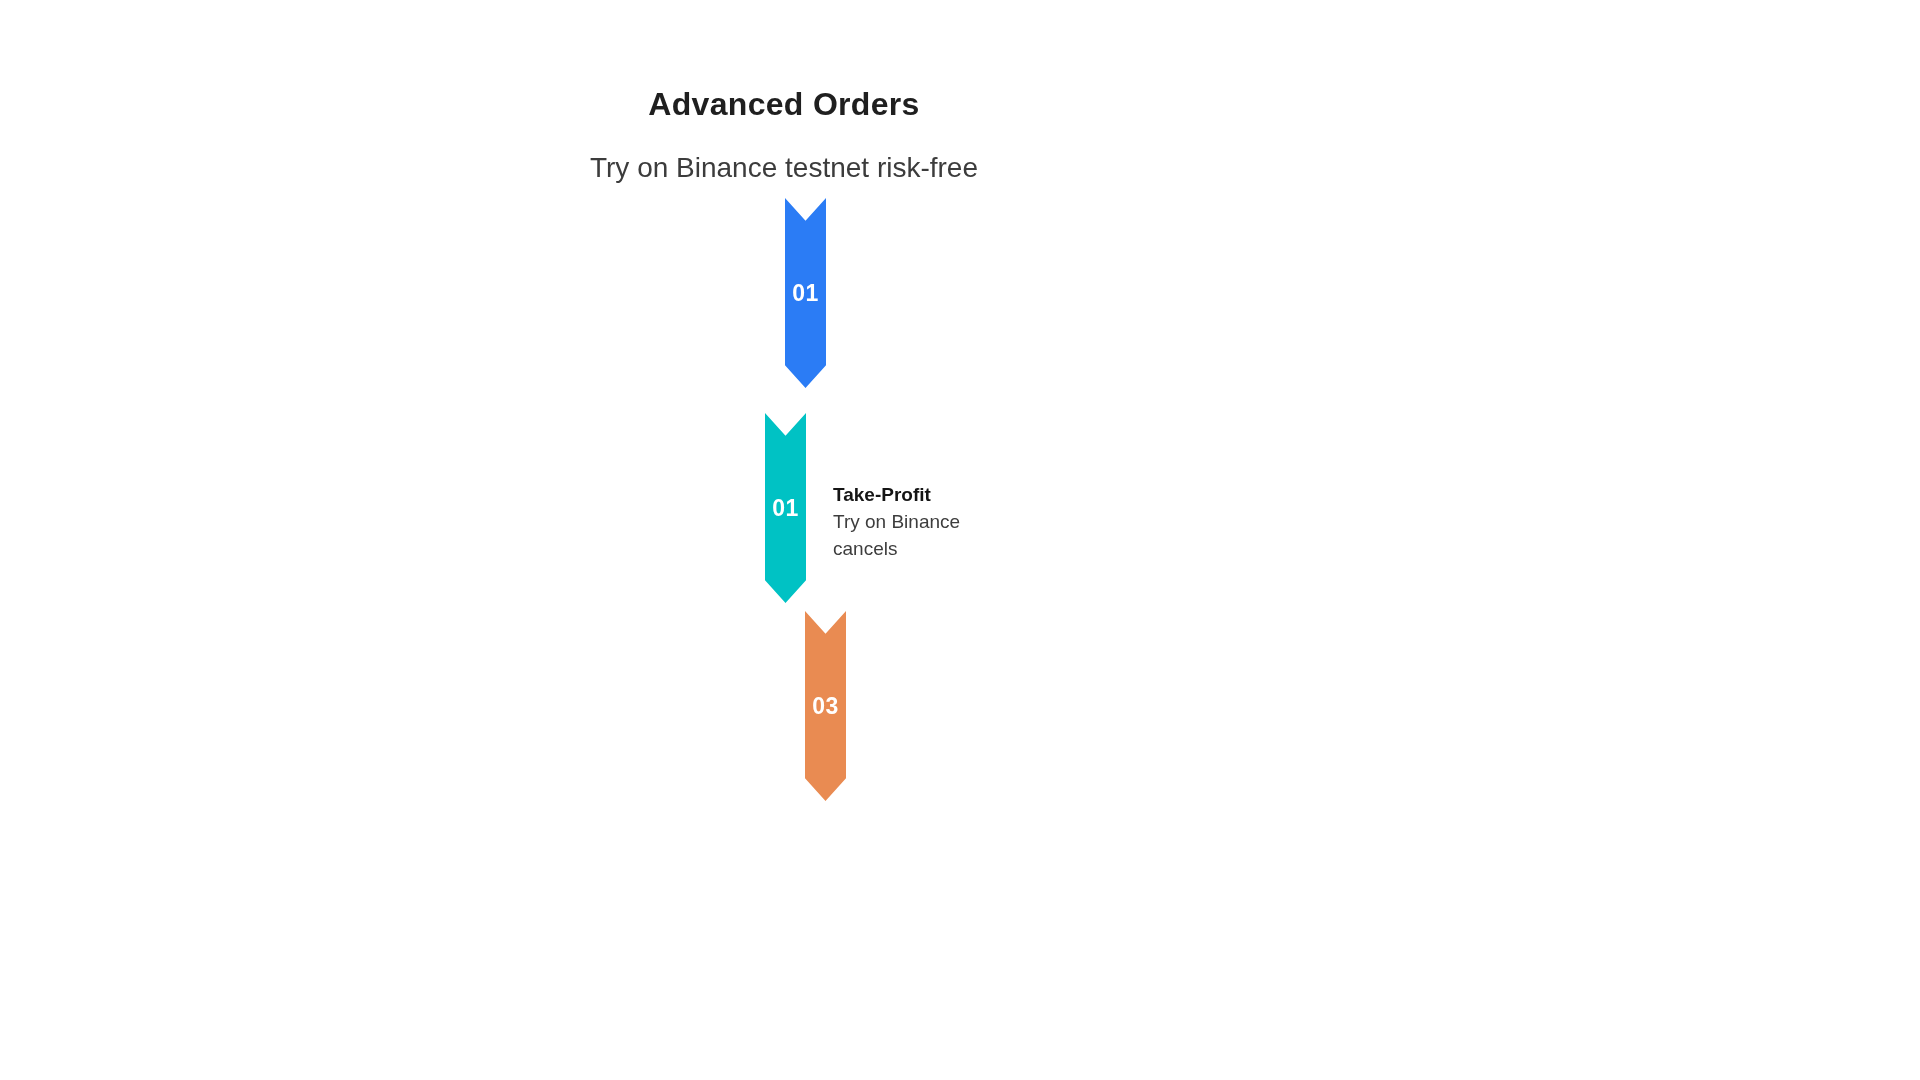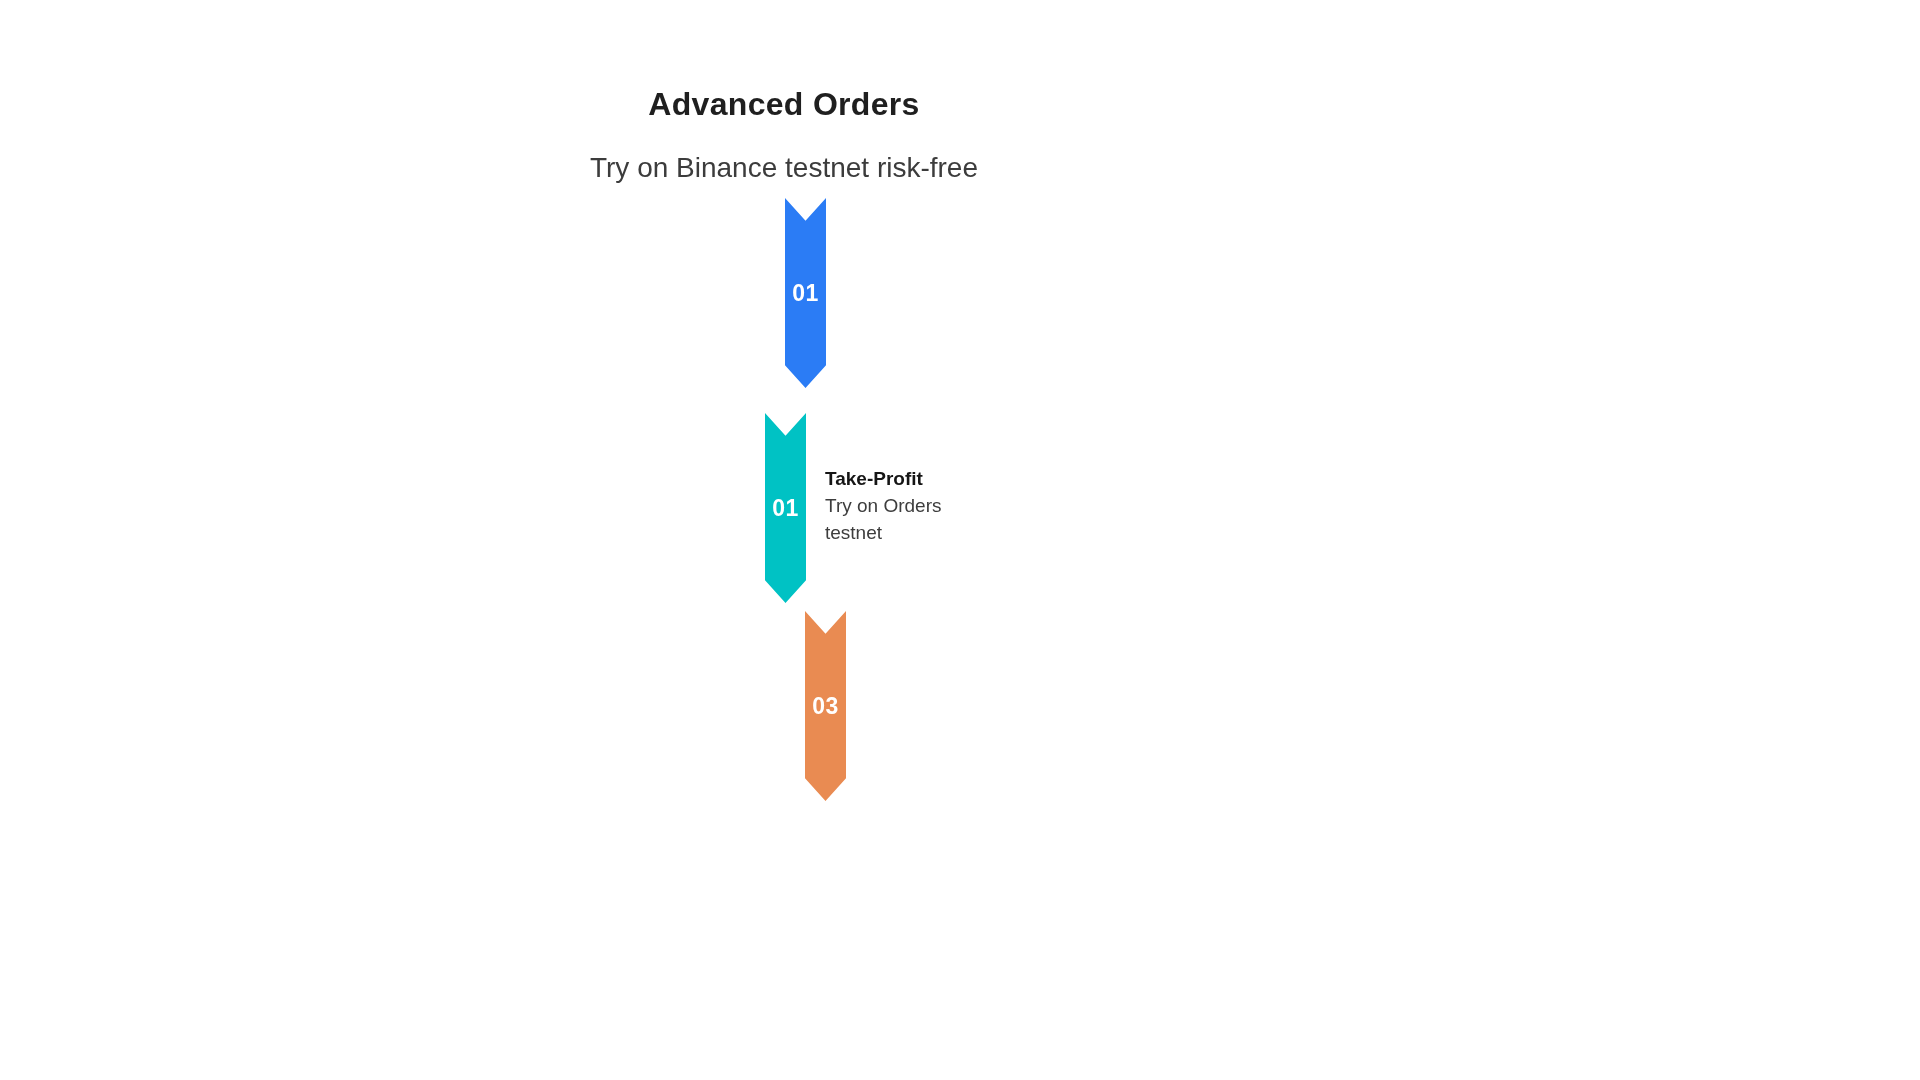--- a/index.html
+++ b/index.html
@@ -69,40 +69,40 @@
     right: 1178px;
     width: 170px;
     text-align: right;
   }
   .label-right {
     left: 825px;
     width: 150px;
     text-align: left;
   }
   .label1 { top: 270px; }
-  .label2 { top: 465px; }
+  .label2 { top: 481px; margin-left: 8px; }
   .label3 { top: 659px; }
 </style>
 </head>
 <body>
 
 <div class="canvas">
 
   <h1 class="title">Advanced Orders</h1>
   <div class="subtitle">Try on Binance testnet risk-free</div>
 
   <div class="chevron seg1" style="background: rgb(43, 124, 245);">
     <span class="num">01</span>
   </div>
 
   <div class="chevron seg2" style="background: rgb(0, 194, 196);">
     <span class="num">01</span>
   </div>
   <div class="label label-right label2">
     <div class="label-title">Take-Profit</div>
-    <div class="label-desc">Try on Orders testnet</div>
+    <div class="label-desc">Try on Binance cancels</div>
   </div>
 
   <div class="chevron seg3" style="background: rgb(233, 139, 82);">
     <span class="num">03</span>
   </div>
 
 </div>
 
 </body></html>

